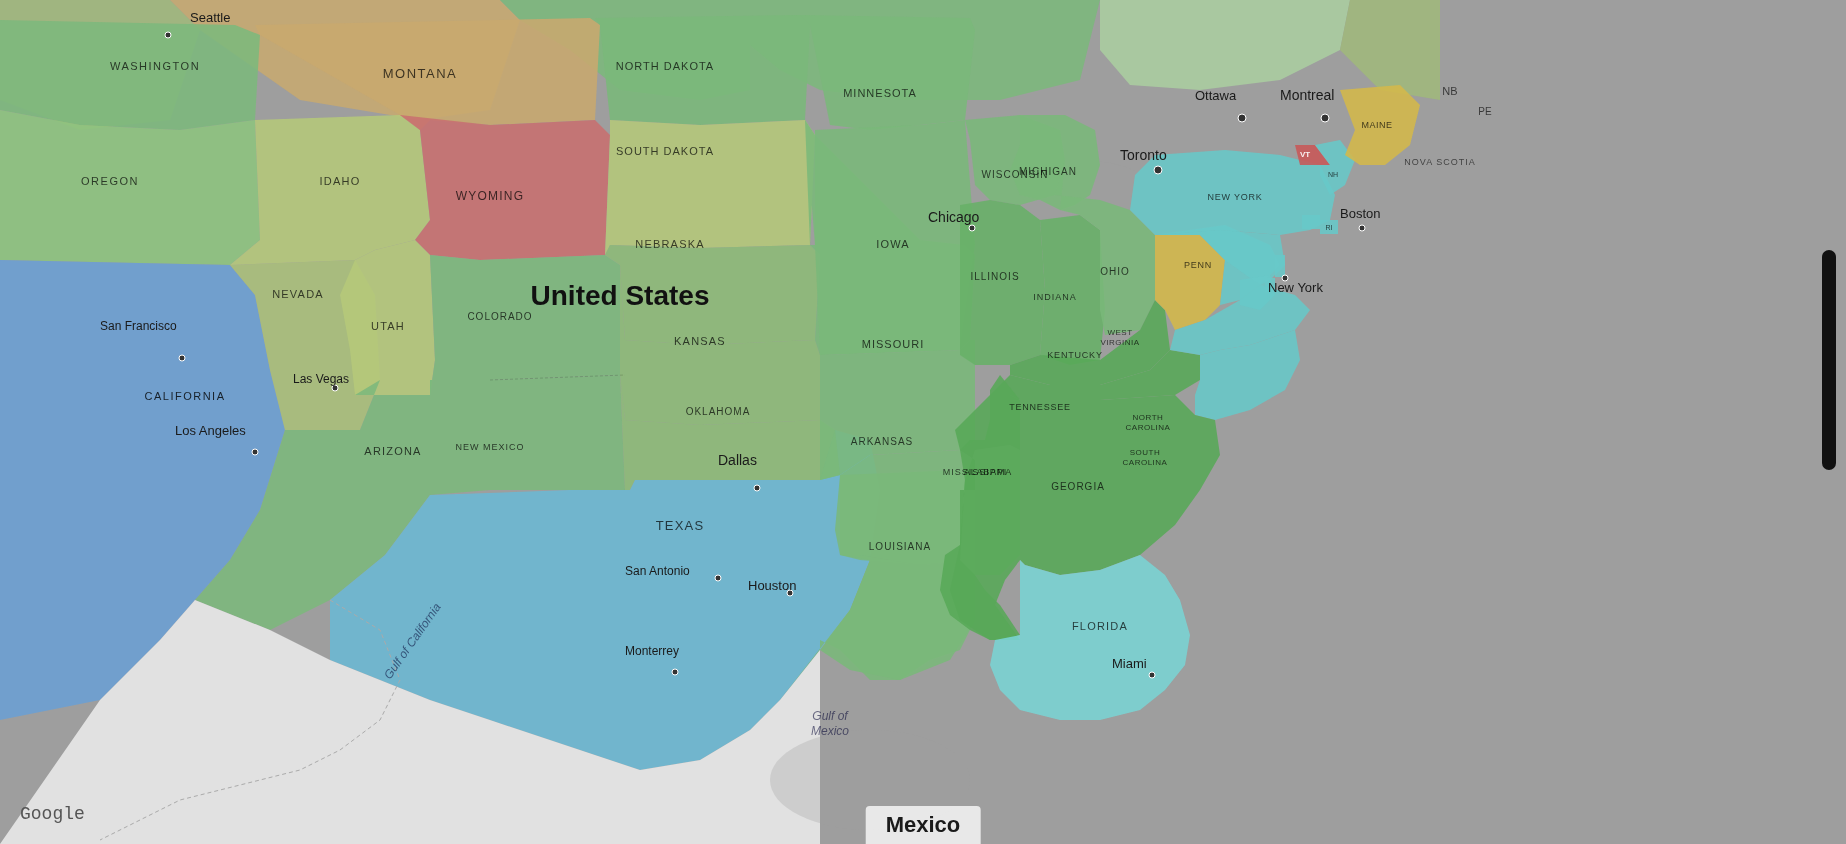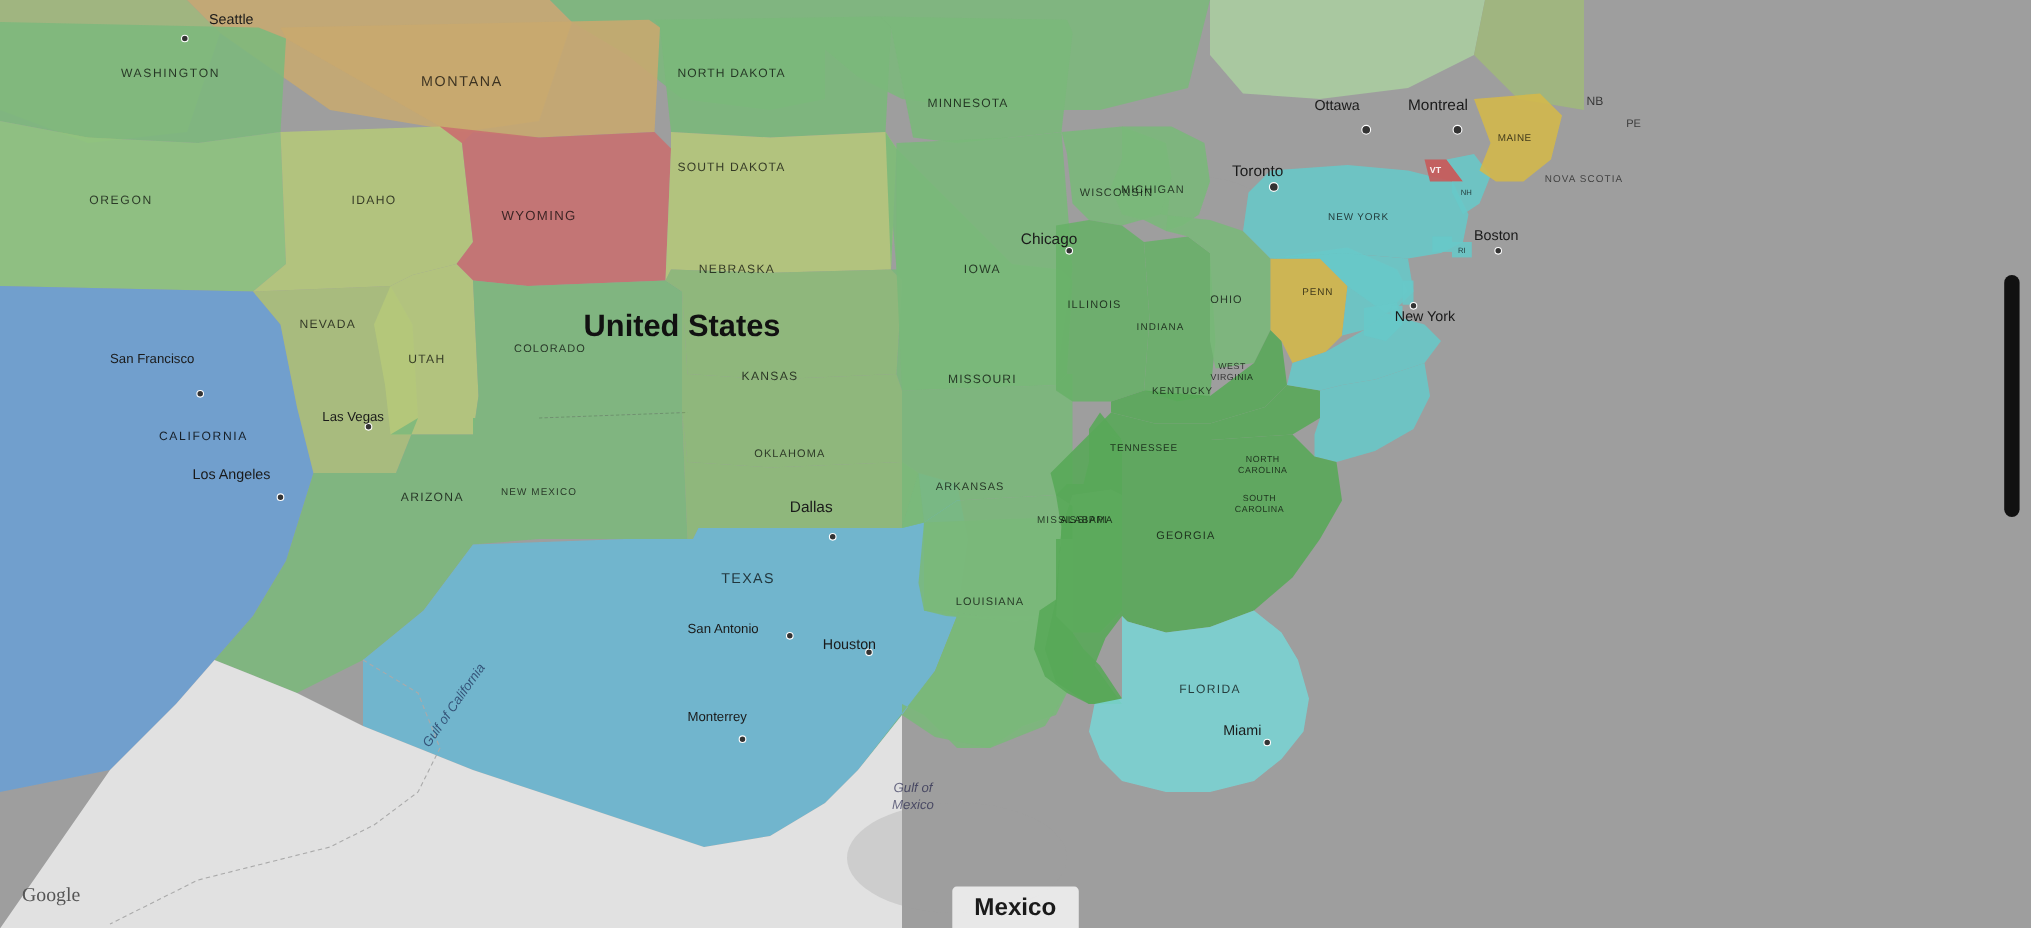--- a/index.html
+++ b/index.html
@@ -34,21 +34,21 @@
       height: 100%;
     }
 
     
     .google-logo {
       position: absolute;
       bottom: 20px;
       left: 20px;
       font-size: 18px;
       color: #555;
-      font-family: Liberation Serif, serif;
+      font-family: Liberation Mono, monospace;
     }
 
     
     .scrollbar-pill {
       position: absolute;
       right: 10px;
       top: 250px;
       width: 14px;
       height: 220px;
       background: #111;

